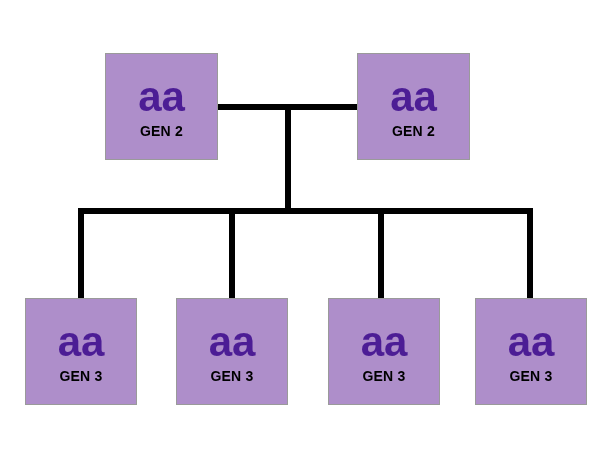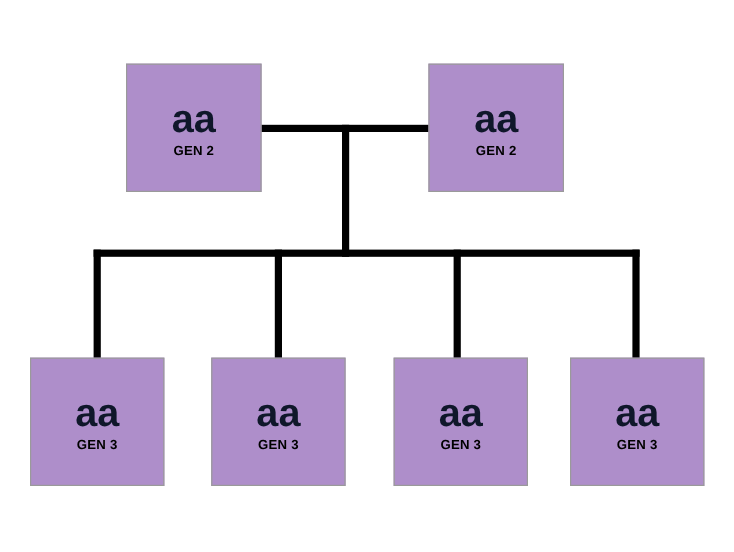--- a/index.html
+++ b/index.html
@@ -25,30 +25,30 @@
     border: 1px solid #9a9a9a;
     display: flex;
     flex-direction: column;
     align-items: center;
     justify-content: center;
     z-index: 2;
   }
   .genotype-label {
     font-family: "Liberation Sans", sans-serif;
     font-weight: bold;
-    font-size: 33px;
+    font-size: 42px;
     line-height: 1;
-    color: #0f172a;
+    color: #4c1d95;
     letter-spacing: 0px;
     margin: 0 0 6px 0;
   }
   .generation-label {
     font-family: "Liberation Sans", sans-serif;
     font-weight: bold;
-    font-size: 11px;
+    font-size: 14px;
     line-height: 1;
     color: #000000;
     letter-spacing: 0.2px;
     margin: 0;
   }
   .connector {
     position: absolute;
     background: #000000;
     z-index: 1;
   }

